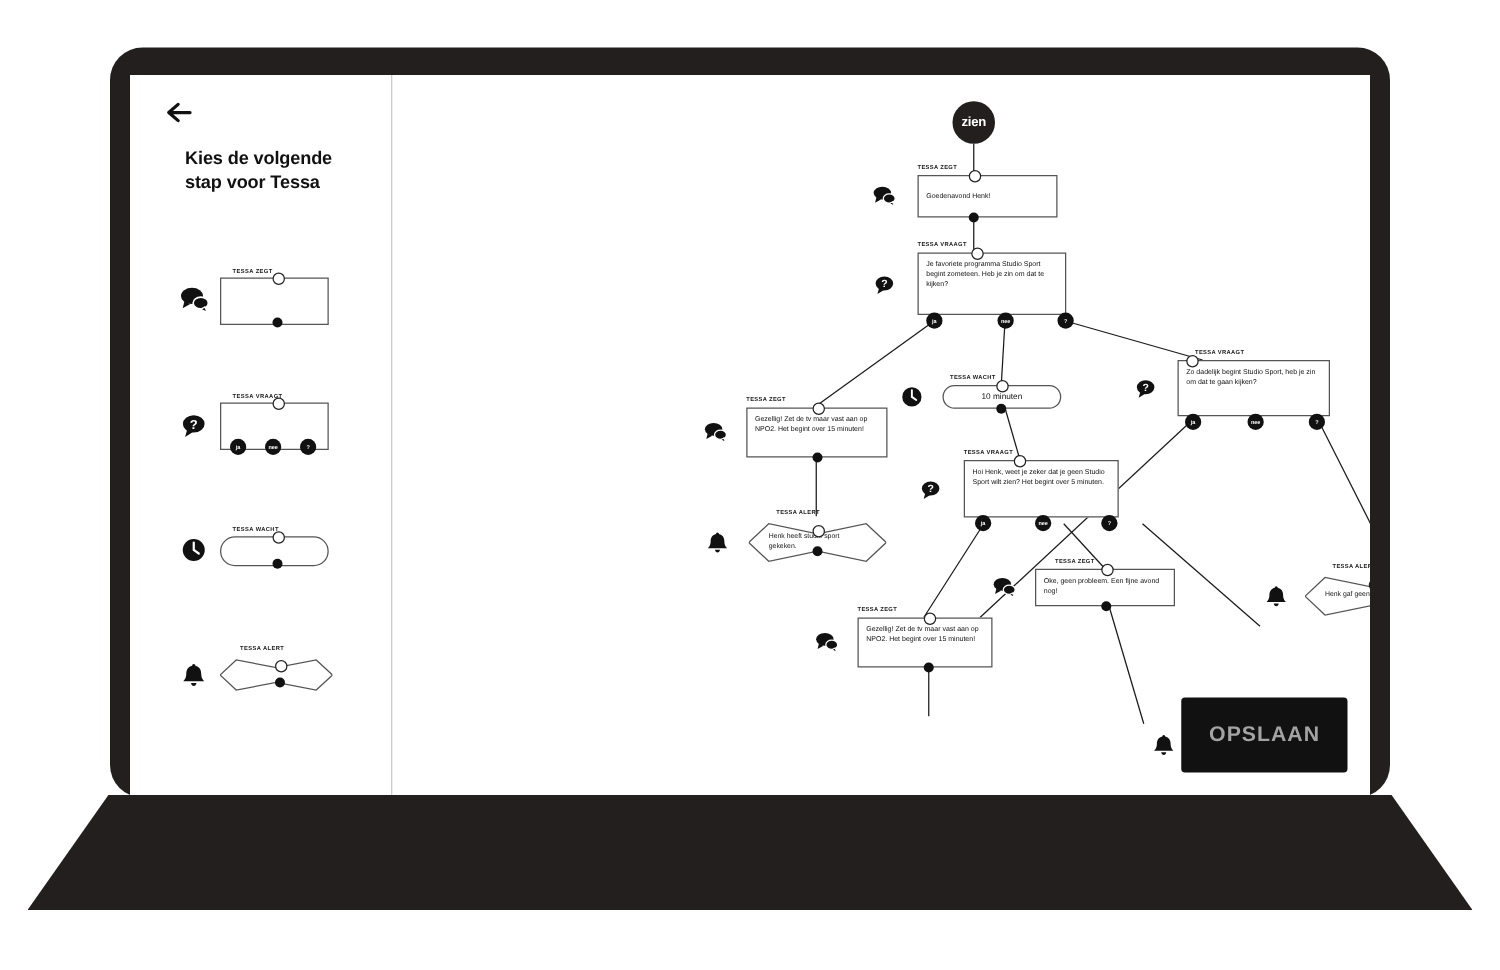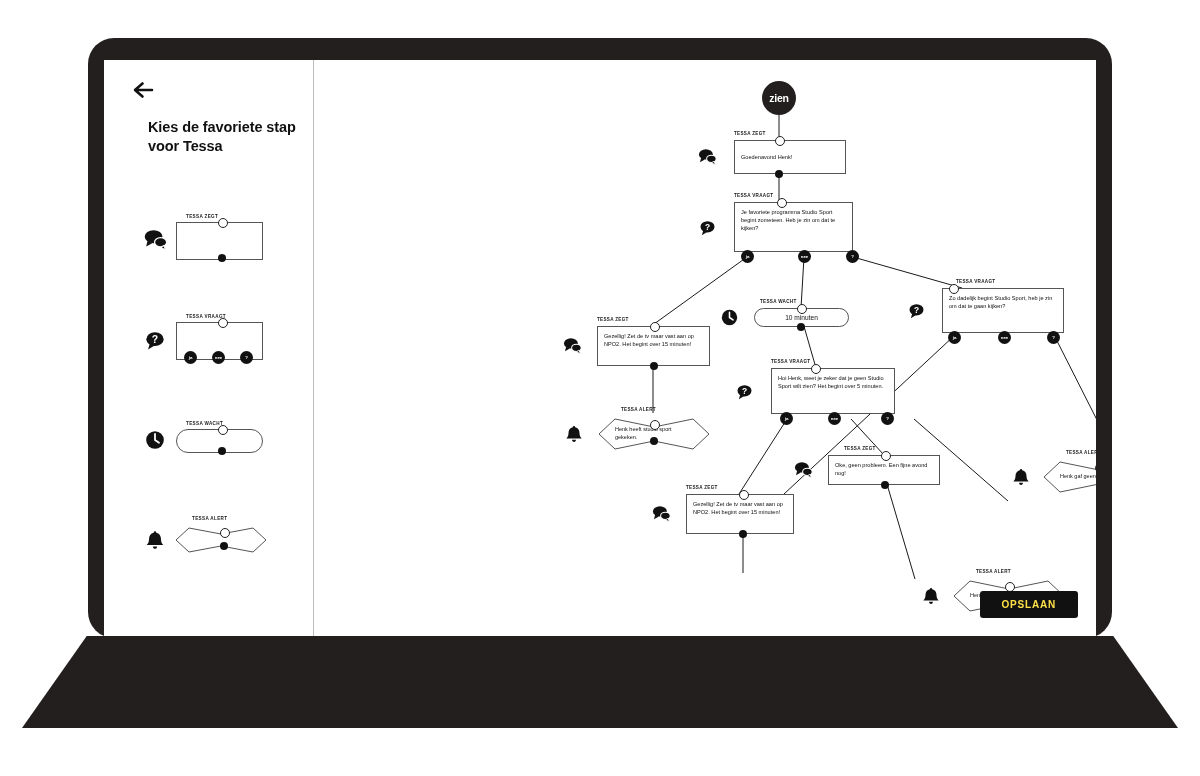--- a/index.html
+++ b/index.html
@@ -96,22 +96,22 @@
   }
 
   .start-node{
     position:absolute;width:34px;height:34px;border-radius:50%;
     background:#231f1f;color:#fff;font-size:10.5px;font-weight:bold;
     display:flex;align-items:center;justify-content:center;letter-spacing:-.2px;
   }
 
   .save-btn{
     position:absolute;right:18px;bottom:18px;
-    background:#111;color:#fde047;border:none;border-radius:3px;
-    padding:8px 22px;font-size:10px;font-weight:bold;letter-spacing:.8px;
+    background:#111;color:#a3a3a3;border:none;border-radius:3px;
+    padding:20px 22px;font-size:17px;font-weight:bold;letter-spacing:.8px;
     font-family:"Liberation Sans",sans-serif;cursor:pointer;
   }
 </style>
 </head>
 <body>
 
 <div id="stage">
 
   <div class="laptop-lid"></div>
   <div class="laptop-base"></div>
@@ -119,21 +119,21 @@
   <div class="screen">
 
     <div class="sidebar">
 
       <div class="back-arrow">
         <svg viewBox="0 0 30 30" width="30" height="30">
           <path d="M24 15 H8 M14.5 8.5 L7 15 L14.5 21.5" fill="none" stroke="#111" stroke-width="2.6" stroke-linecap="round" stroke-linejoin="round"></path>
         </svg>
       </div>
 
-      <div class="sidebar-title">Kies de favoriete stap voor Tessa</div>
+      <div class="sidebar-title">Kies de volgende stap voor Tessa</div>
 
       <div class="palette">
 
         <div class="palette-item">
           <span class="pal-icon">
             <svg viewBox="0 0 30 30" width="28" height="28">
               <ellipse cx="13.5" cy="11.5" rx="9.5" ry="7" fill="#111"></ellipse>
               <path d="M7 16 L5.5 22 L12 18.5 Z" fill="#111"></path>
               <ellipse cx="21" cy="17.5" rx="6.5" ry="5" fill="#111" stroke="#fff" stroke-width="1.4"></ellipse>
               <path d="M24.5 21 L26.5 25.5 L21 23 Z" fill="#111" stroke="#fff" stroke-width="1.1"></path>

